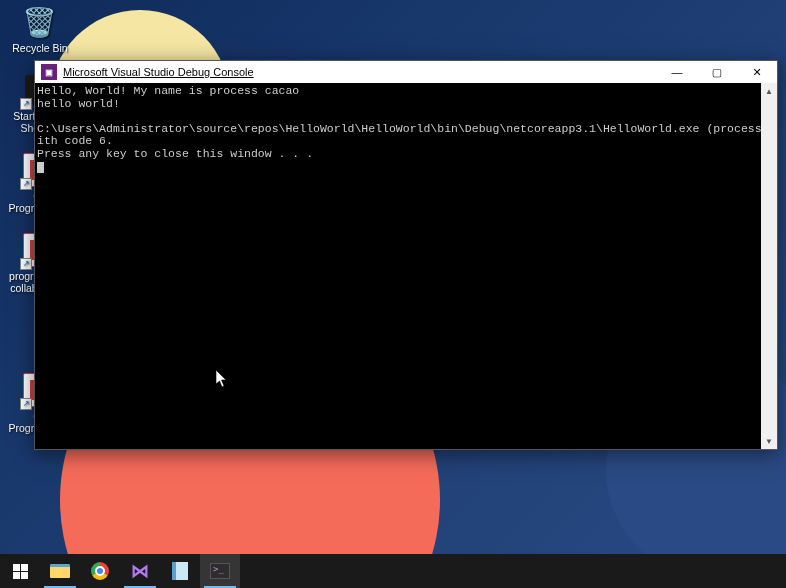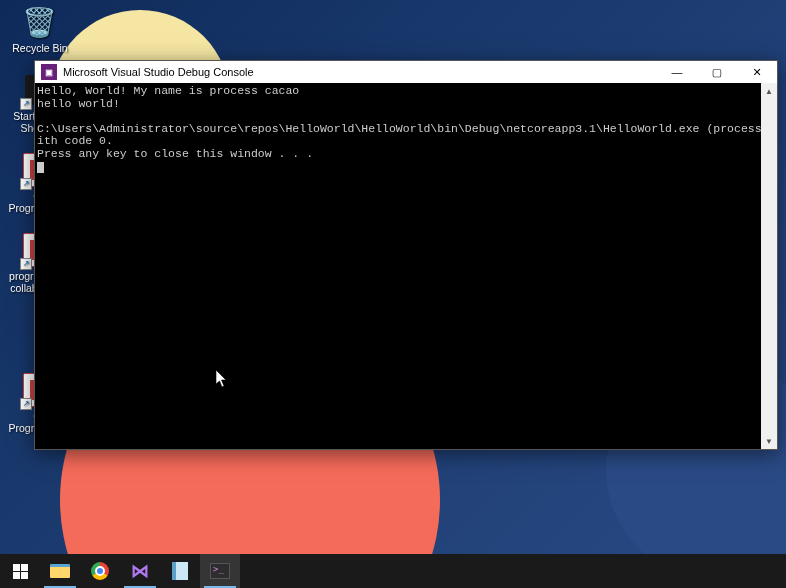--- a/index.html
+++ b/index.html
@@ -112,21 +112,21 @@
       font-size: 11px;
       color: #000;
     }
     .titlebar .app-icon {
       width: 16px; height: 16px;
       background: #68217a;
       margin: 0 6px;
       display: flex; align-items: center; justify-content: center;
       color: #fff; font-size: 8px; font-weight: bold;
     }
-    .titlebar .title { flex: 1; }
+    .titlebar .title { flex: 1; text-decoration: underline; }
     .win-btns { display: flex; }
     .win-btn {
       width: 40px; height: 22px;
       display: flex; align-items: center; justify-content: center;
       font-size: 11px;
       cursor: pointer;
     }
     .console-body {
       flex: 1;
       position: relative;
@@ -271,21 +271,21 @@
       <div class="win-btn close">
           <span>✕</span>
         </div>
     </div>
   </div>
   <div class="console-body">
     <div class="console-text"><span>Hello, World! My name is process cacao</span>
 <span>hello world!</span>
 <span></span>
 <span>C:\Users\Administrator\source\repos\HelloWorld\HelloWorld\bin\Debug\netcoreapp3.1\HelloWorld.exe (process 3244) exited w</span>
-<span>ith code 0.</span>
+<span>ith code 6.</span>
 <span>Press any key to close this window . . .</span>
 <span class="caret"></span></div>
     <div class="vscroll">
       <div class="arrow">
           <span>▲</span>
         </div>
       <div class="track"></div>
       <div class="arrow">
           <span>▼</span>
         </div>

